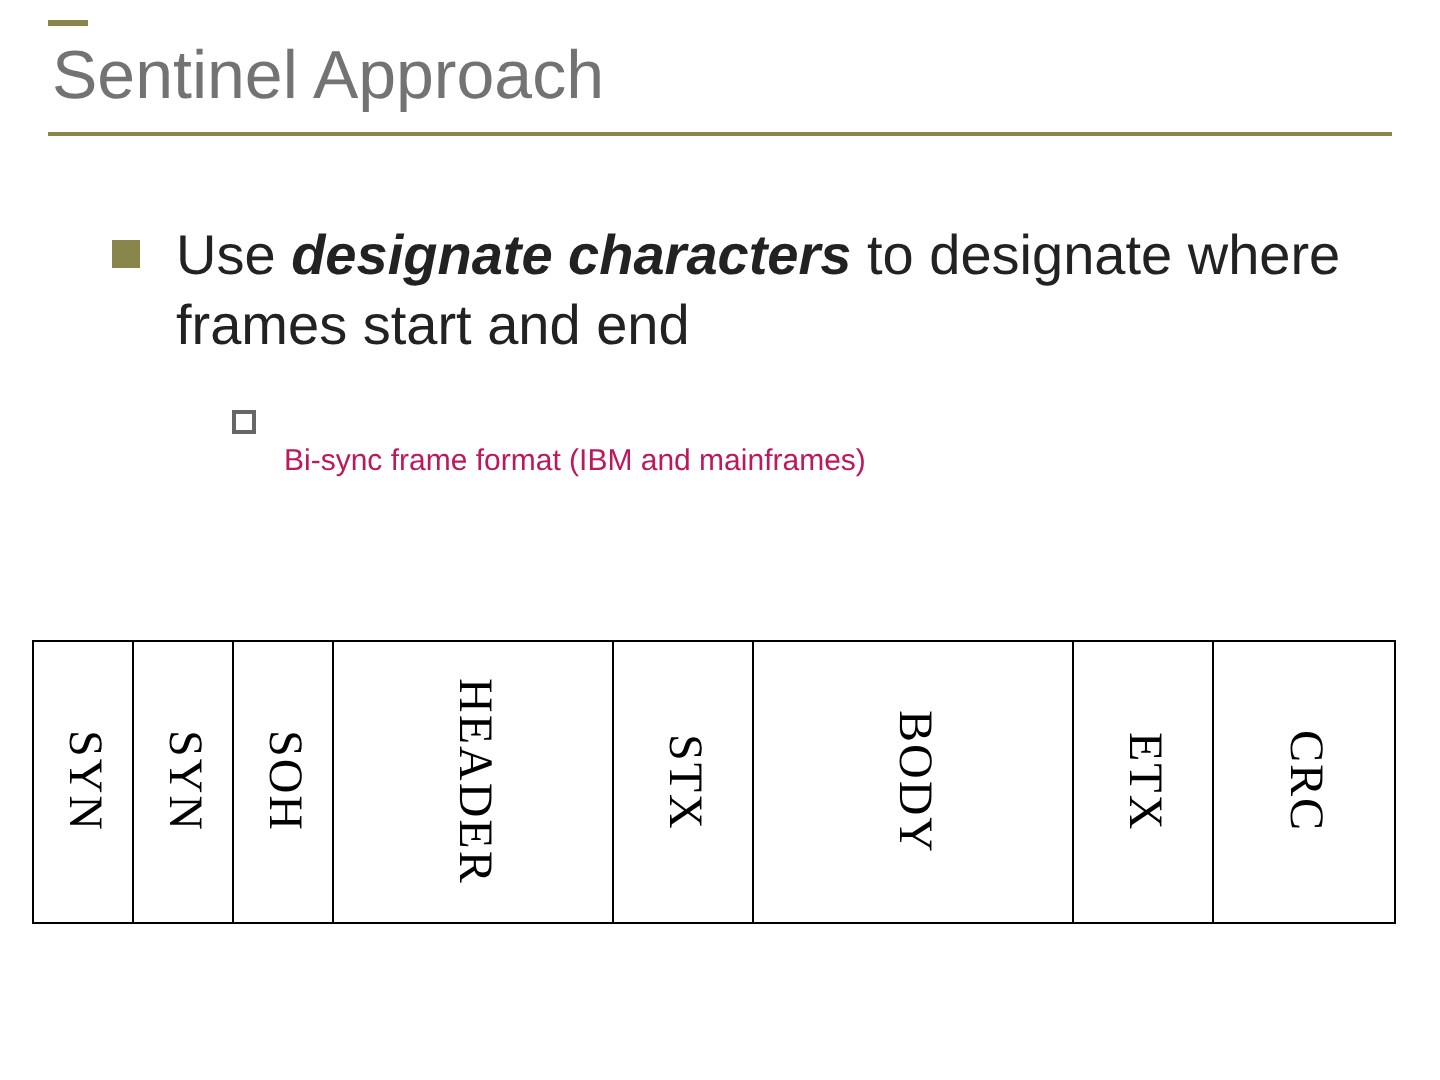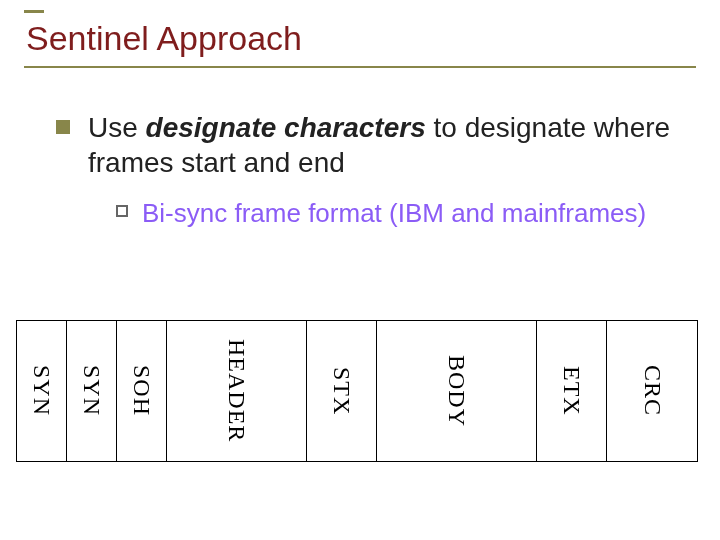--- a/index.html
+++ b/index.html
@@ -19,21 +19,21 @@
   }
   .title-line-top {
     height: 3px;
     width: 20px;
     background: #88864a;
     margin-bottom: 6px;
   }
   .title {
     font-size: 34px;
     font-weight: normal;
-    color: #7f1d1d;
+    color: #737373;
     padding-left: 2px;
     padding-bottom: 8px;
   }
   .title-underline {
     height: 2px;
     background: #88864a;
     width: 100%;
   }
   .content {
     position: absolute;
@@ -70,22 +70,23 @@
     margin-top: 18px;
   }
   .hollow-bullet {
     width: 12px;
     height: 12px;
     border: 2px solid #666;
     margin-top: 7px;
     flex: 0 0 auto;
   }
   .sub-text {
-    font-size: 26px;
-    color: #8b5cf6;
+    font-size: 15px;
+    color: #be185d;
+    margin-top: 24px;
   }
   .frame-table {
     position: absolute;
     left: 16px;
     top: 320px;
     height: 142px;
     border: 1px solid #000;
     display: flex;
   }
   .cell {

